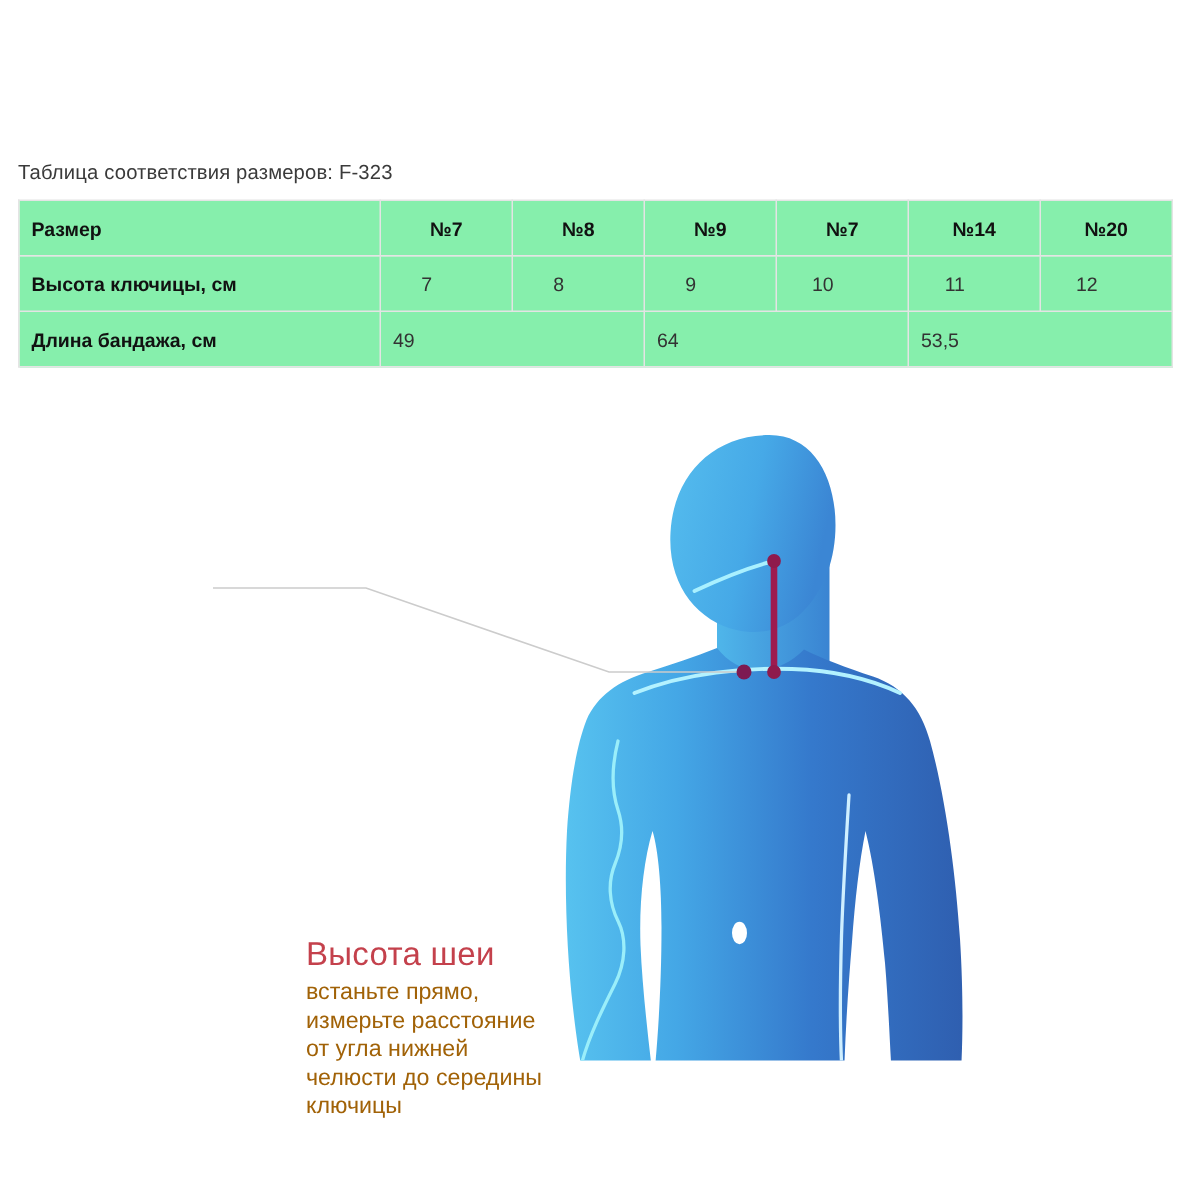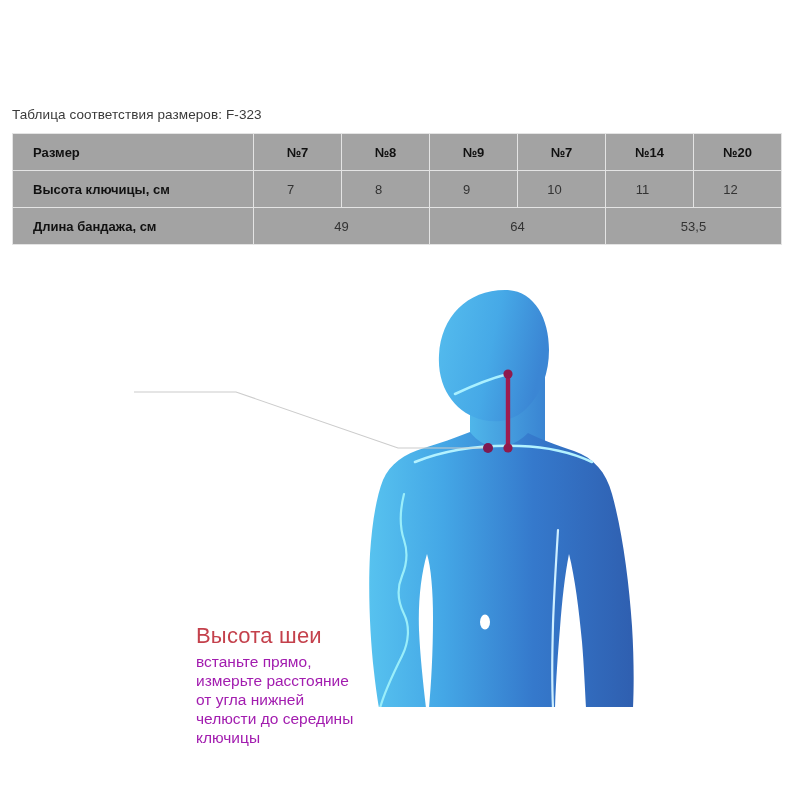--- a/index.html
+++ b/index.html
@@ -33,51 +33,50 @@
     top: 133px;
     width: 770px;
     border-collapse: collapse;
     table-layout: fixed;
   }
   #size-table td {
     border: 1px solid #e4e4e4;
     height: 37px;
     font-size: 13px;
     color: #222222;
-    padding: 0 20px;
+    padding: 0 8px;
     box-sizing: border-box;
-    background: #a3a3a3;
+    background: #86efac;
   }
   #size-table td.rowhead {
     font-weight: bold;
     text-align: left;
     width: 241px;
     color: #111111;
   }
   #size-table td.colhead {
     font-weight: bold;
     text-align: center;
     color: #111111;
   }
   #size-table td.val {
     text-align: center;
     color: #333333;
   }
   #size-table td.val.shift {
     padding-right: 34px;
   }
   #size-table td.merged {
-    text-align: center;
     color: #333333;
   }
 
   
   #figure-area {
     position: absolute;
-    left: 0;
+    left: 8px;
     top: 262px;
     width: 674px;
     height: 470px;
   }
   #figure-svg {
     position: absolute;
     left: 0;
     top: 0;
   }
 
@@ -90,21 +89,21 @@
   #annotation-title {
     font-size: 22px;
     color: #c4414c;
     line-height: 1.05;
     margin: 0 0 6px 0;
     letter-spacing: 0.2px;
     white-space: nowrap;
   }
   #annotation-body {
     font-size: 15.5px;
-    color: #a21caf;
+    color: #a16207;
     line-height: 1.22;
     margin: 0;
     white-space: pre-line;
   }
 </style>
 </head>
 <body>
 
 <div id="table-title">Таблица соответствия размеров: F-323</div>
 

